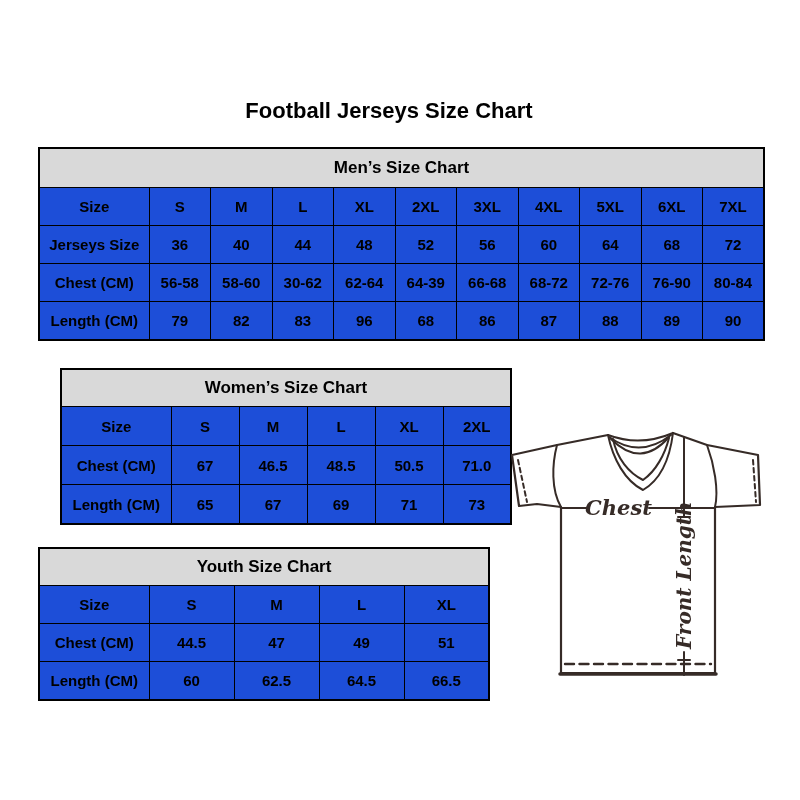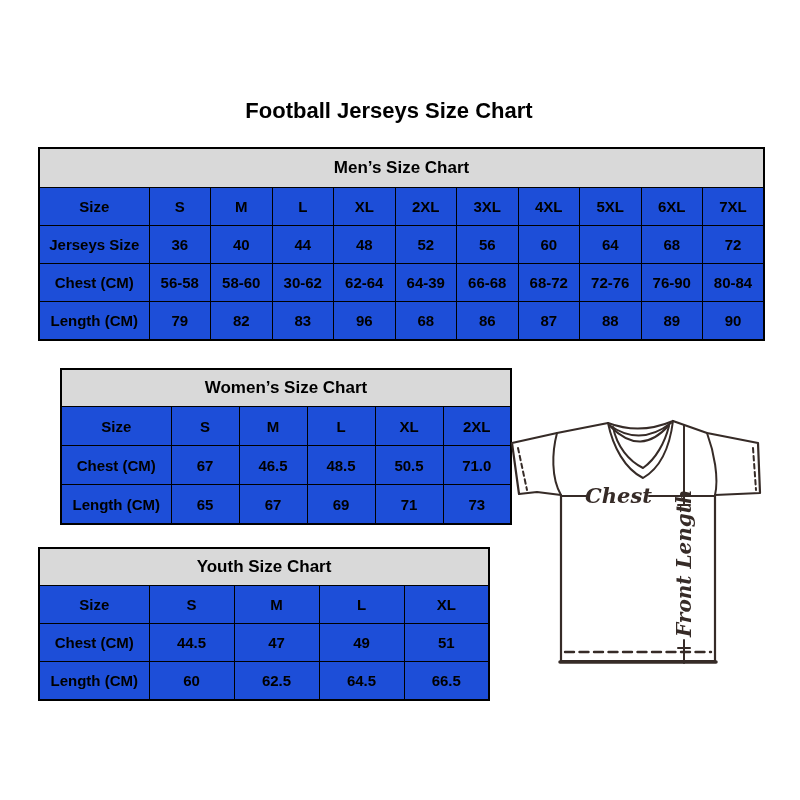--- a/index.html
+++ b/index.html
@@ -25,21 +25,21 @@
 
   #womens{left:38px;top:368px;width:452px;margin-left:22px;}
   #womens td{height:38px;}
   #womens td.hdr{height:36px;}
 
   #youth{left:38px;top:547px;width:452px;}
   #youth td{height:37px;}
   #youth td.hdr{height:36px;}
 
   
-  .jersey-wrap{position:absolute;left:505px;top:400px;width:272px;height:272px;}
+  .jersey-wrap{position:absolute;left:505px;top:412px;width:272px;height:272px;}
   .j{fill:none;stroke:var(--jersey-line,#362b27);stroke-width:2.2;stroke-linejoin:round;stroke-linecap:round;}
   .j.thin{stroke-width:2;}
   .j.dash-cuff{stroke-width:2;stroke-dasharray:4.5 3.5;}
   .j.dash-hem{stroke-width:2.4;stroke-dasharray:9 5.5;}
   .j.thick{stroke-width:3.5;}
   .jersey-text{font-family:"DejaVu Serif","Liberation Serif",serif;font-style:italic;font-weight:bold;
                fill:var(--jersey-line,#362b27);}
   .chest-text{font-size:21px;}
   .frontlen-text{font-size:20px;}
 </style>

